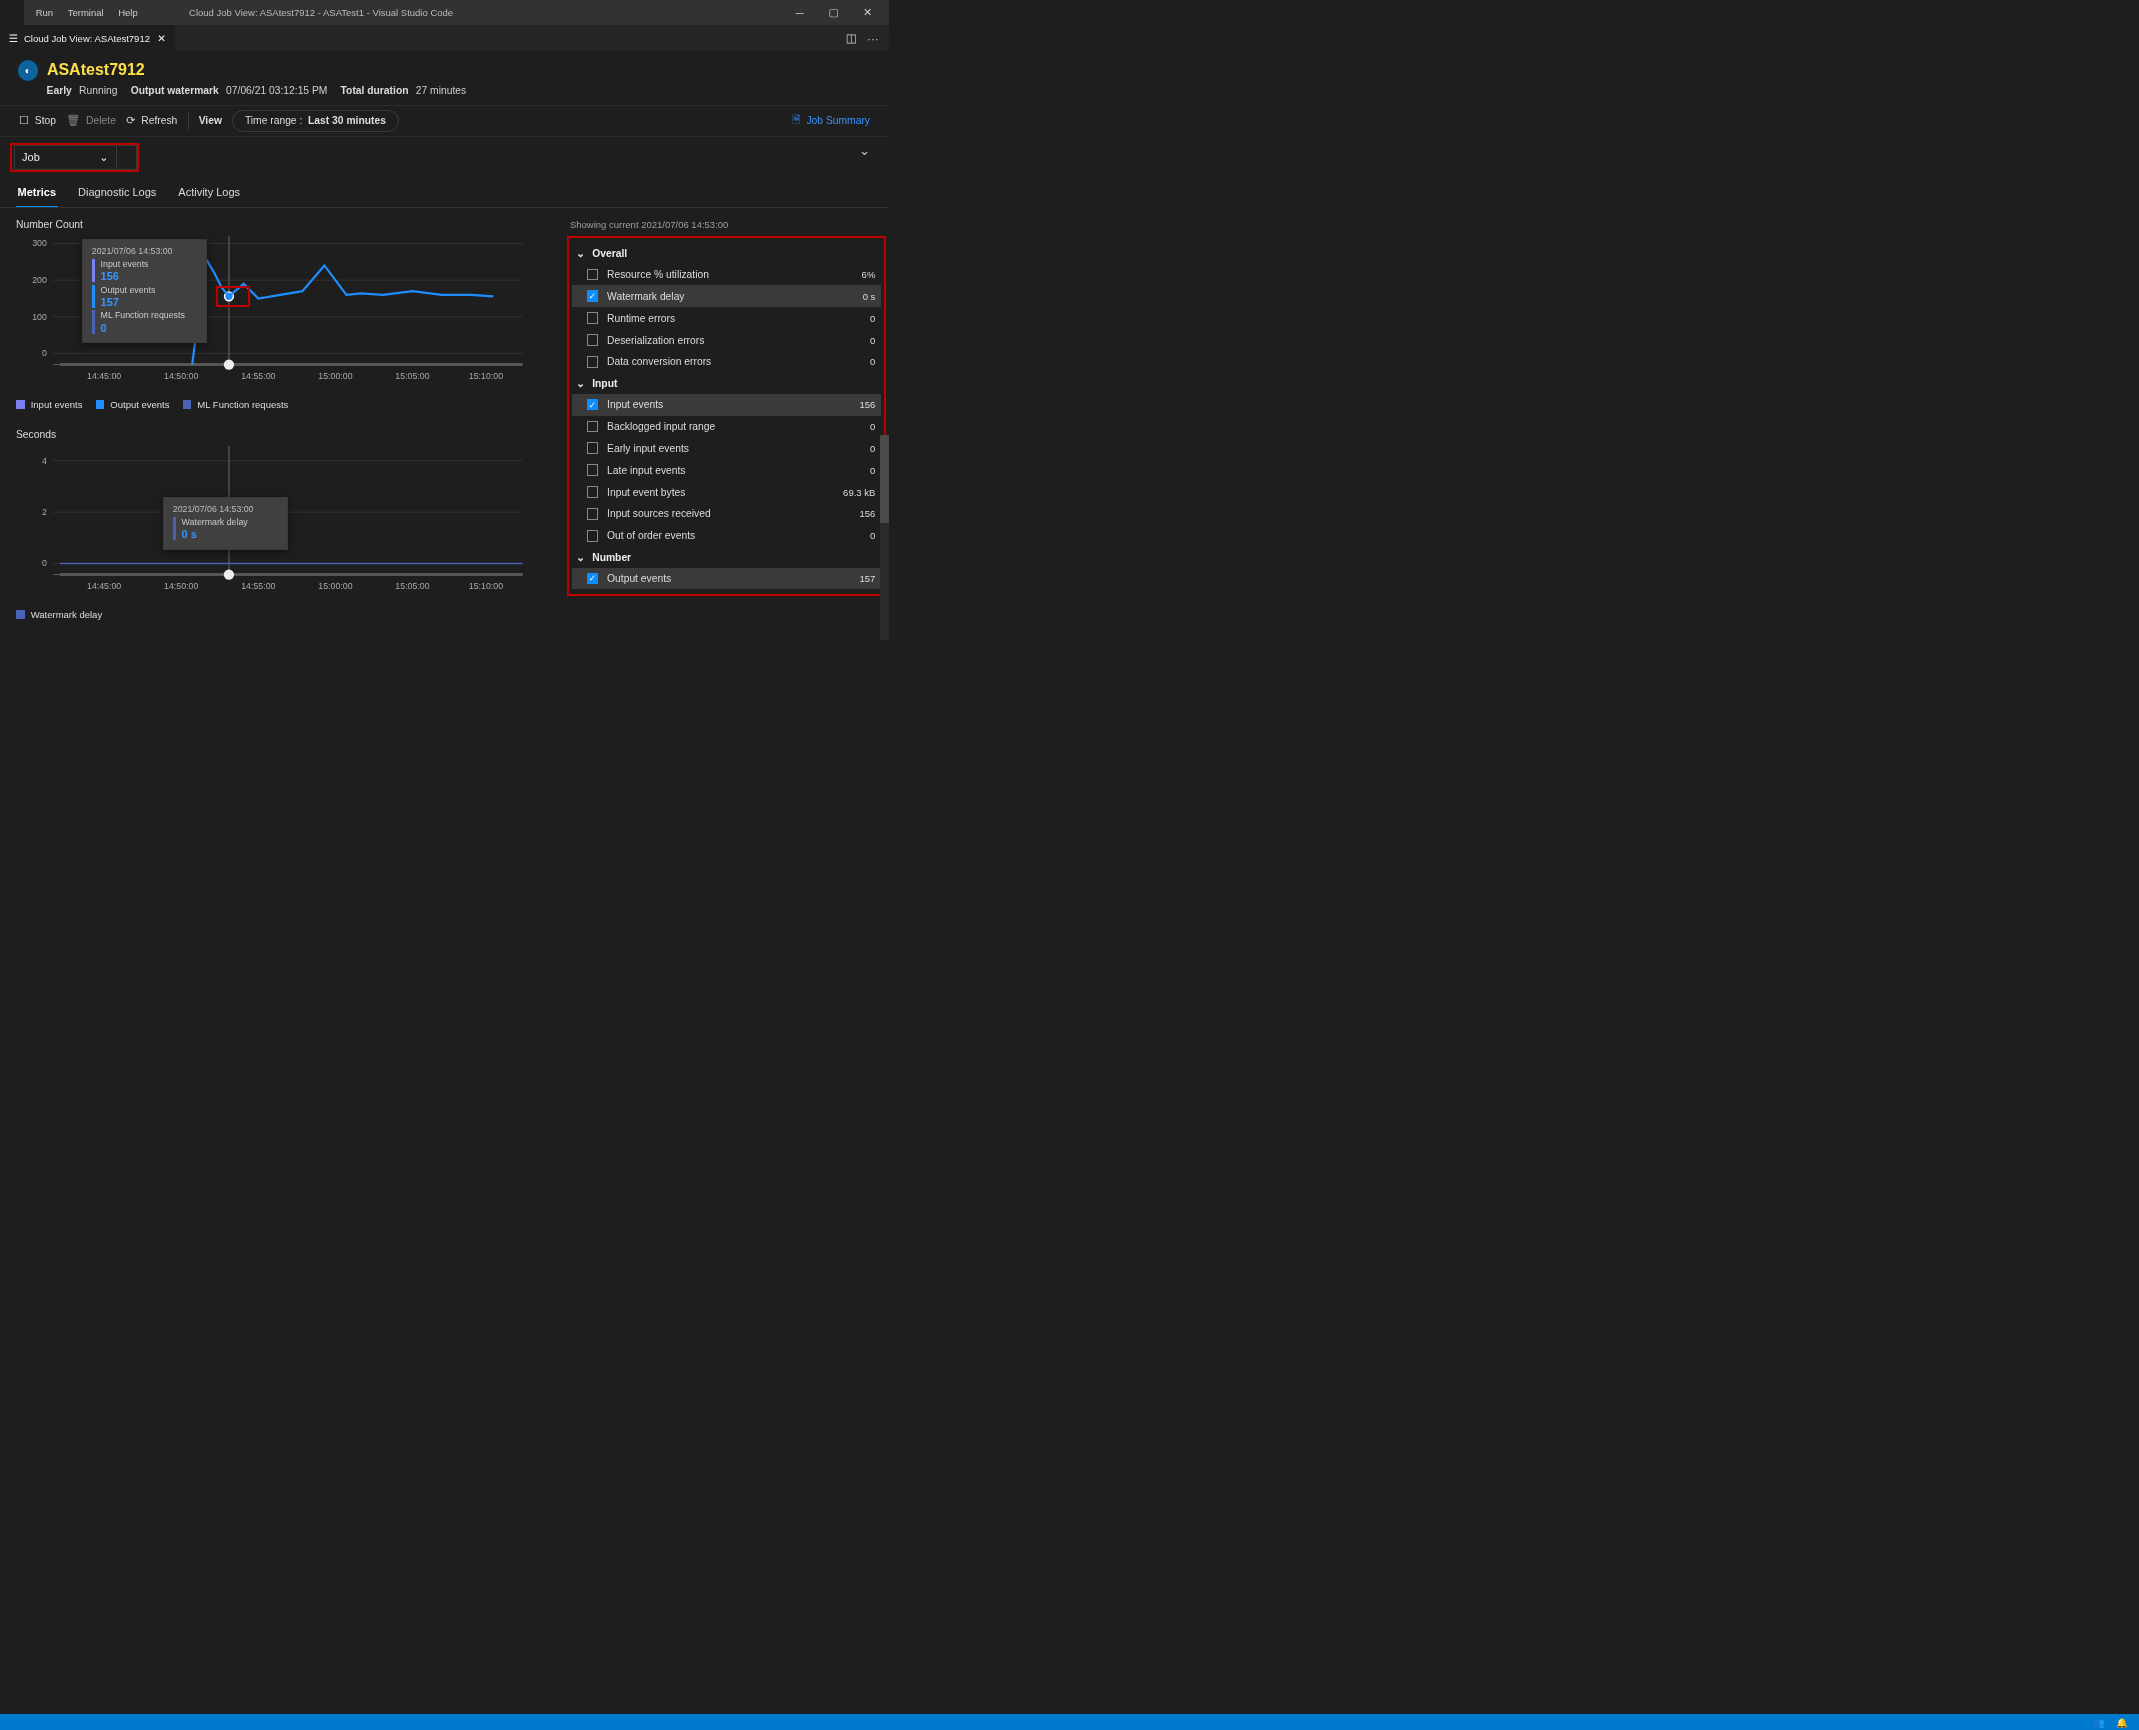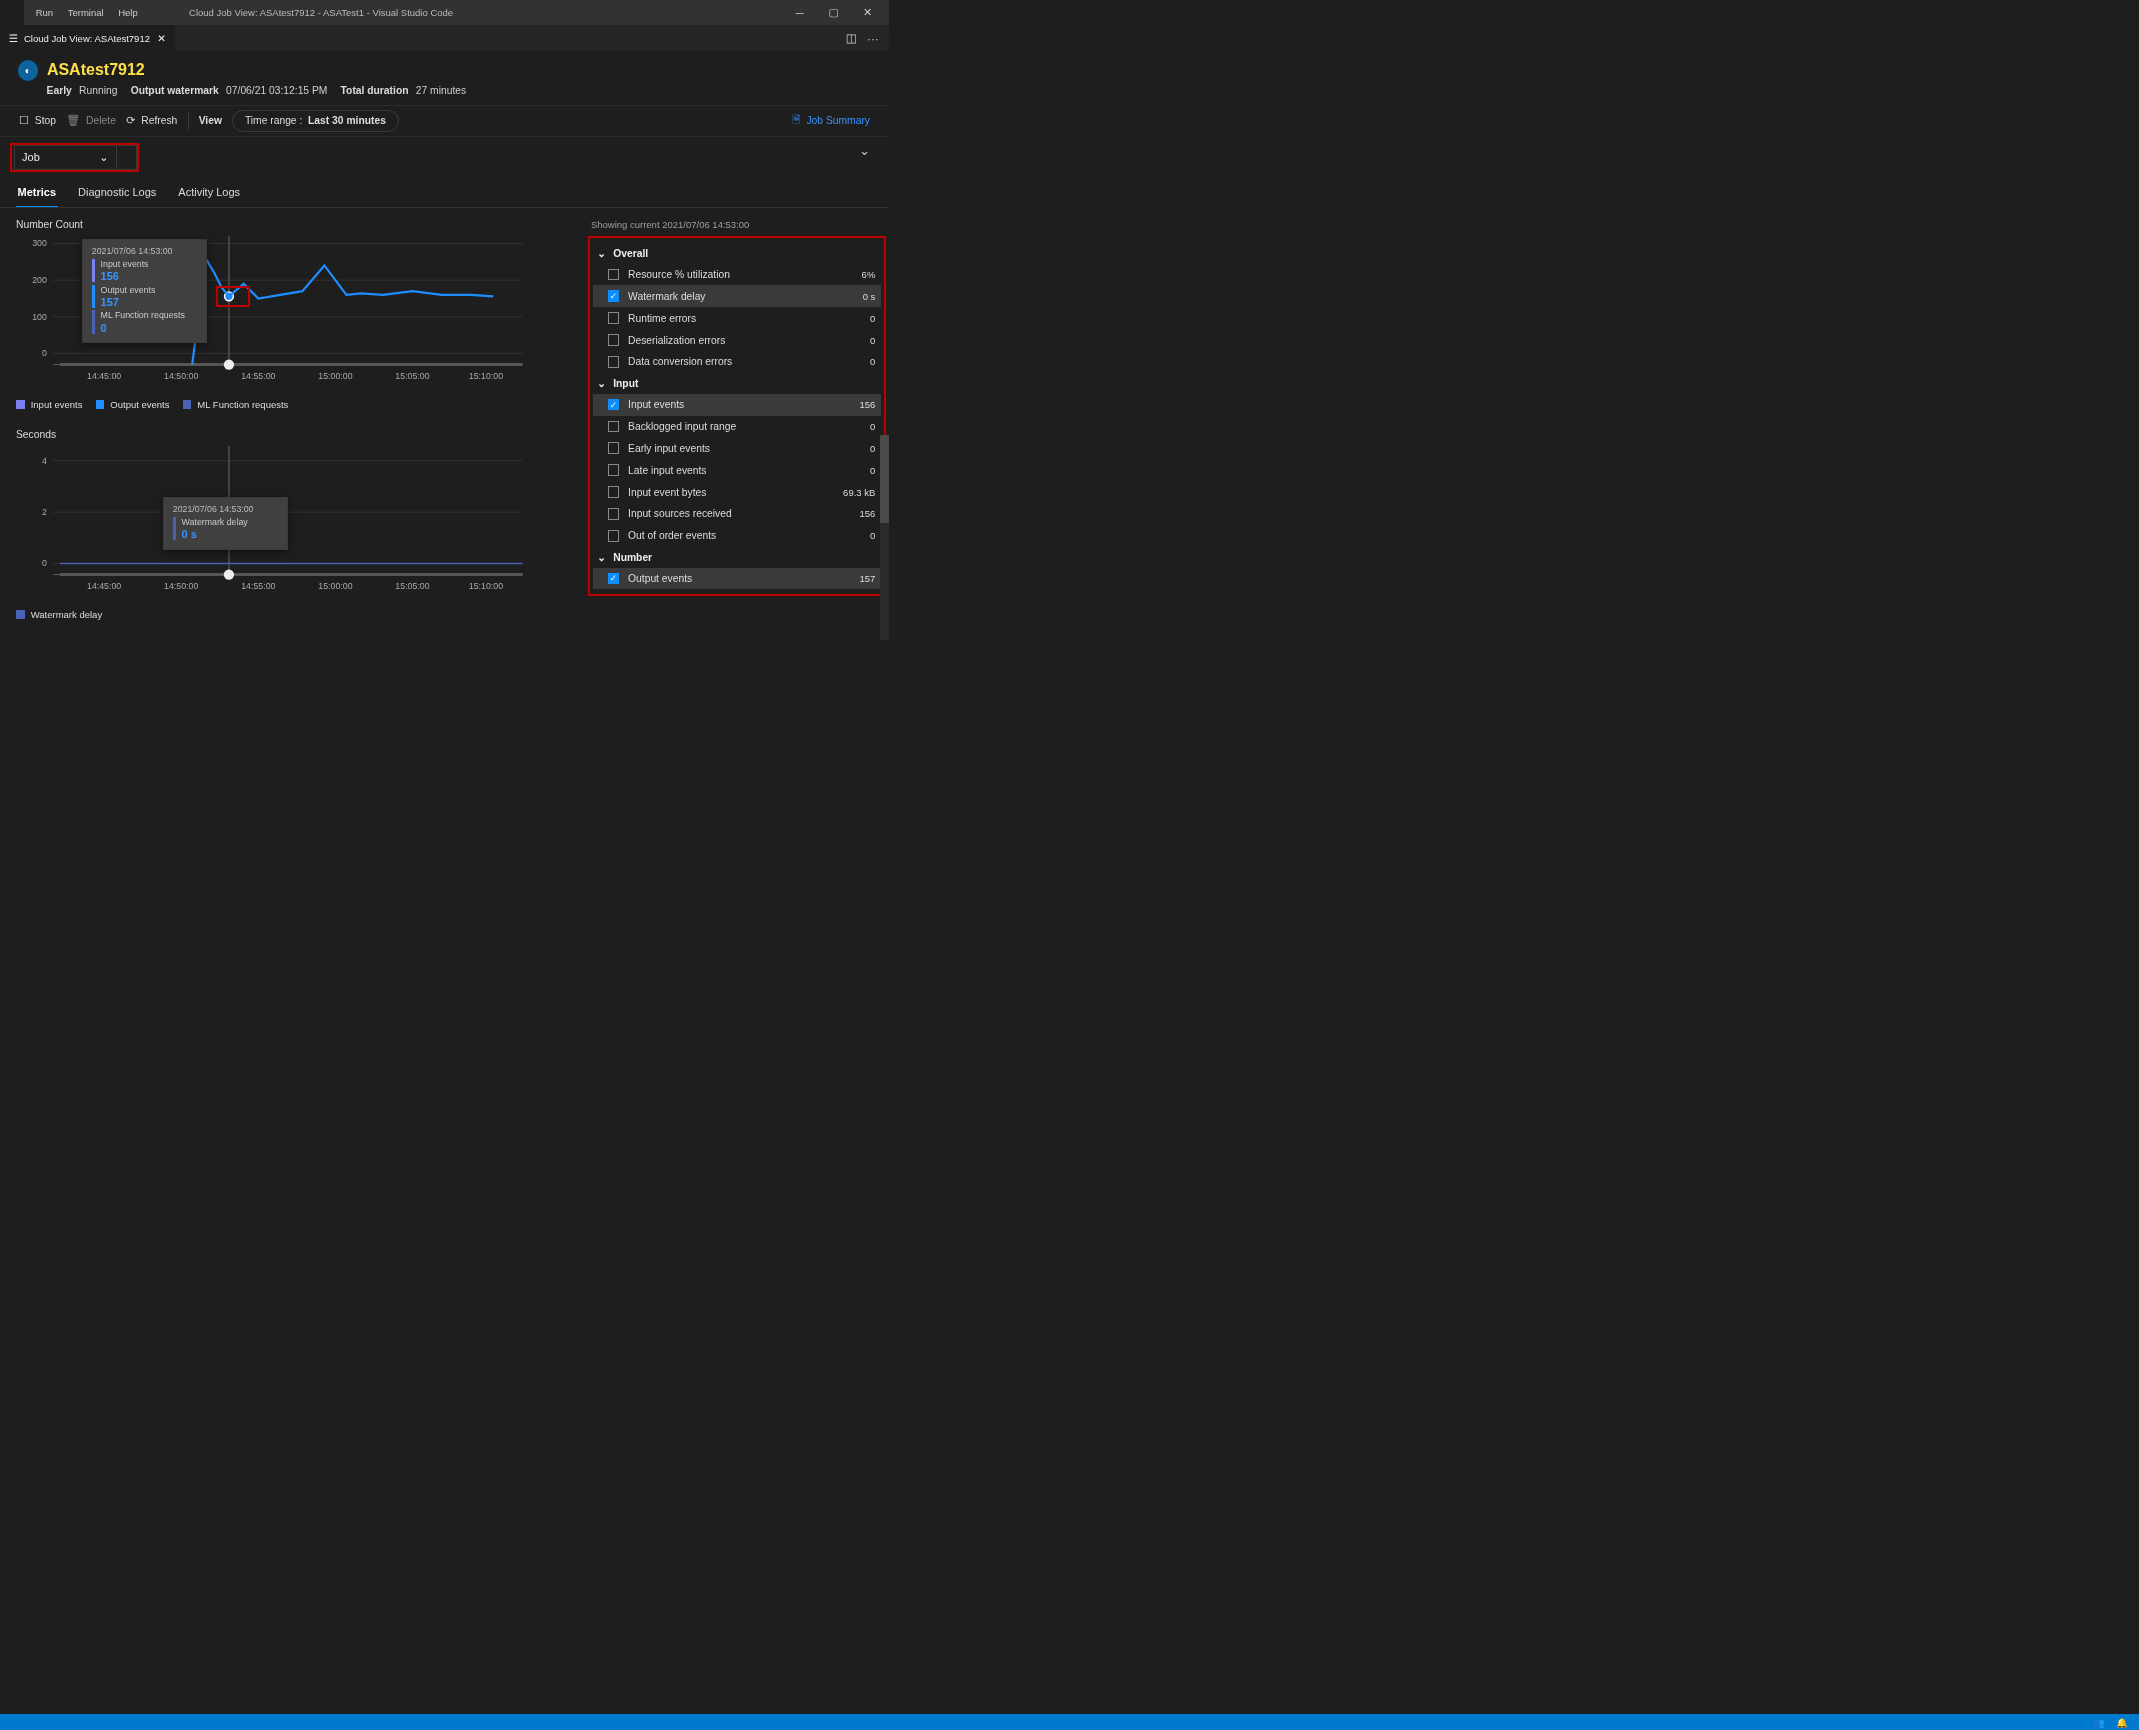--- a/index.html
+++ b/index.html
@@ -46,21 +46,21 @@
 .scopebox .side { width: 19px; height: 25px; border: 0.7px solid #3a3a3a; border-left: none; }
 .scoperow .spacer { flex: 1; }
 .scoperow .collapse { font-size: 13.2px; cursor: pointer; color: #ccc; }
 
 
 .logtabs { display: flex; gap: 19px; padding: 4.4px 16px 0 16px; border-bottom: 0.7px solid #333; }
 .logtabs .t { padding: 4.4px 1.5px 7.3px 1.5px; font-size: 11px; color: #dcdcdc; cursor: pointer; }
 .logtabs .t.active { color: #fff; border-bottom: 1.5px solid #0e8efd; font-weight: 600; }
 
 
-.main { display: flex; padding: 11.7px 2.9px 0 16px; gap: 29px; position: relative; }
+.main { display: flex; padding: 11.7px 2.9px 0 16px; gap: 8px; position: relative; }
 .left { flex: 0 0 543px; }
 .right { flex: 1; }
 .right .showing { font-size: 9.5px; color: #9e9e9e; margin-bottom: 5.9px; padding-left: 2.9px; }
 
 
 .chart-title { font-size: 10.3px; color: #dcdcdc; margin-bottom: 5.9px; }
 .chartbox { position: relative; margin-bottom: 16px; }
 .chartbox svg { display: block; }
 
 .chart-tooltip { position: absolute; background: #404040; border: 0.7px solid #3a3a3a; padding: 5.9px 8.8px; font-size: 8.8px; color: #ccc; min-width: 125px; box-shadow: 0 1.5px 7.3px rgba(0,0,0,.5); }

